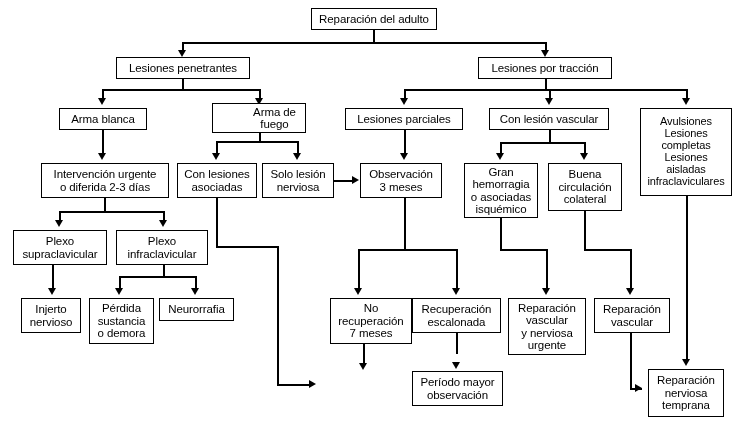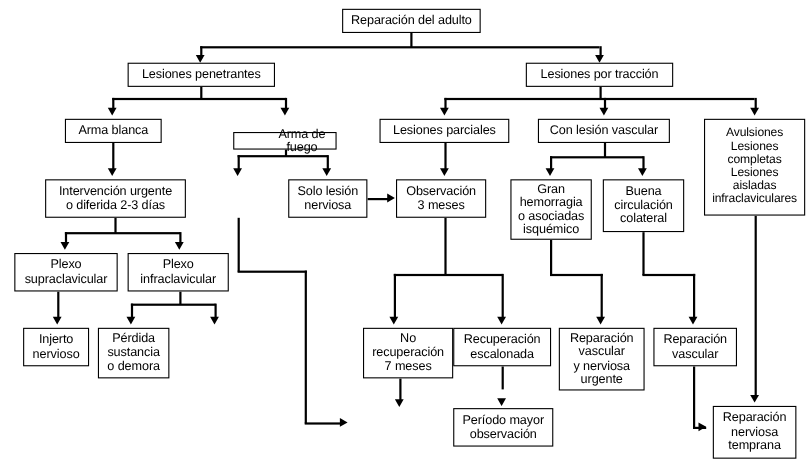--- a/index.html
+++ b/index.html
@@ -140,32 +140,34 @@
   <div class="seg v" style="left:630px;top:333px;height:56px;"></div>
   <div class="seg h" style="left:630px;top:388px;width:12px;"></div>
   <div class="arrow right" style="left:635px;top:384.3px;"></div>
 
   <div class="node" style="left:311px;top:8px;width:126px;height:22px;">Reparación del adulto</div>
 
   <div class="node" style="left:116px;top:57px;width:134px;height:22px;">Lesiones penetrantes</div>
   <div class="node" style="left:478px;top:57px;width:134px;height:22px;">Lesiones por tracción</div>
 
   <div class="node" style="left:59px;top:108px;width:88px;height:22px;">Arma blanca</div>
-  <div class="node" style="left:212px;top:120px;width:94px;height:16px;padding-left:34px;">Arma de fuego</div>
+  <div class="node" style="left:212px;top:103px;width:94px;height:30px;padding-left:34px;">Arma de fuego</div>
   <div class="node" style="left:489px;top:108px;width:120px;height:22px;">Con lesión vascular</div>
   <div class="node" style="left:345px;top:108px;width:118px;height:22px;">Lesiones parciales</div>
   <div class="node" style="left:640px;top:108px;width:92px;height:88px;font-size:11px;">Avulsiones
 Lesiones
 completas
 Lesiones
 aisladas
 infraclaviculares</div>
 
   <div class="node" style="left:41px;top:163px;width:128px;height:35px;text-align:center;">Intervención urgente
 o diferida 2-3 días</div>
+  <div class="node" style="left:177px;top:163px;width:80px;height:35px;">Con lesiones
+asociadas</div>
   <div class="node" style="left:262px;top:163px;width:72px;height:35px;">Solo lesión
 nerviosa</div>
   <div class="node" style="left:360px;top:163px;width:82px;height:35px;">Observación
 3 meses</div>
   <div class="node" style="left:464px;top:163px;width:74px;height:55px;">Gran
 hemorragia
 o asociadas
 isquémico</div>
   <div class="node" style="left:548px;top:163px;width:74px;height:48px;">Buena
 circulación
@@ -174,20 +176,21 @@
   <div class="node" style="left:13px;top:230px;width:94px;height:35px;">Plexo
 supraclavicular</div>
   <div class="node" style="left:116px;top:230px;width:92px;height:35px;">Plexo
 infraclavicular</div>
 
   <div class="node" style="left:21px;top:298px;width:60px;height:35px;">Injerto
 nervioso</div>
   <div class="node" style="left:89px;top:298px;width:65px;height:46px;">Pérdida
 sustancia
 o demora</div>
+  <div class="node" style="left:159px;top:298px;width:75px;height:23px;">Neurorrafia</div>
 
   <div class="node" style="left:330px;top:298px;width:82px;height:46px;">No
 recuperación
 7 meses</div>
   <div class="node" style="left:412px;top:298px;width:89px;height:35px;">Recuperación
 escalonada</div>
   <div class="node" style="left:508px;top:298px;width:78px;height:57px;">Reparación
 vascular
 y nerviosa
 urgente</div>

